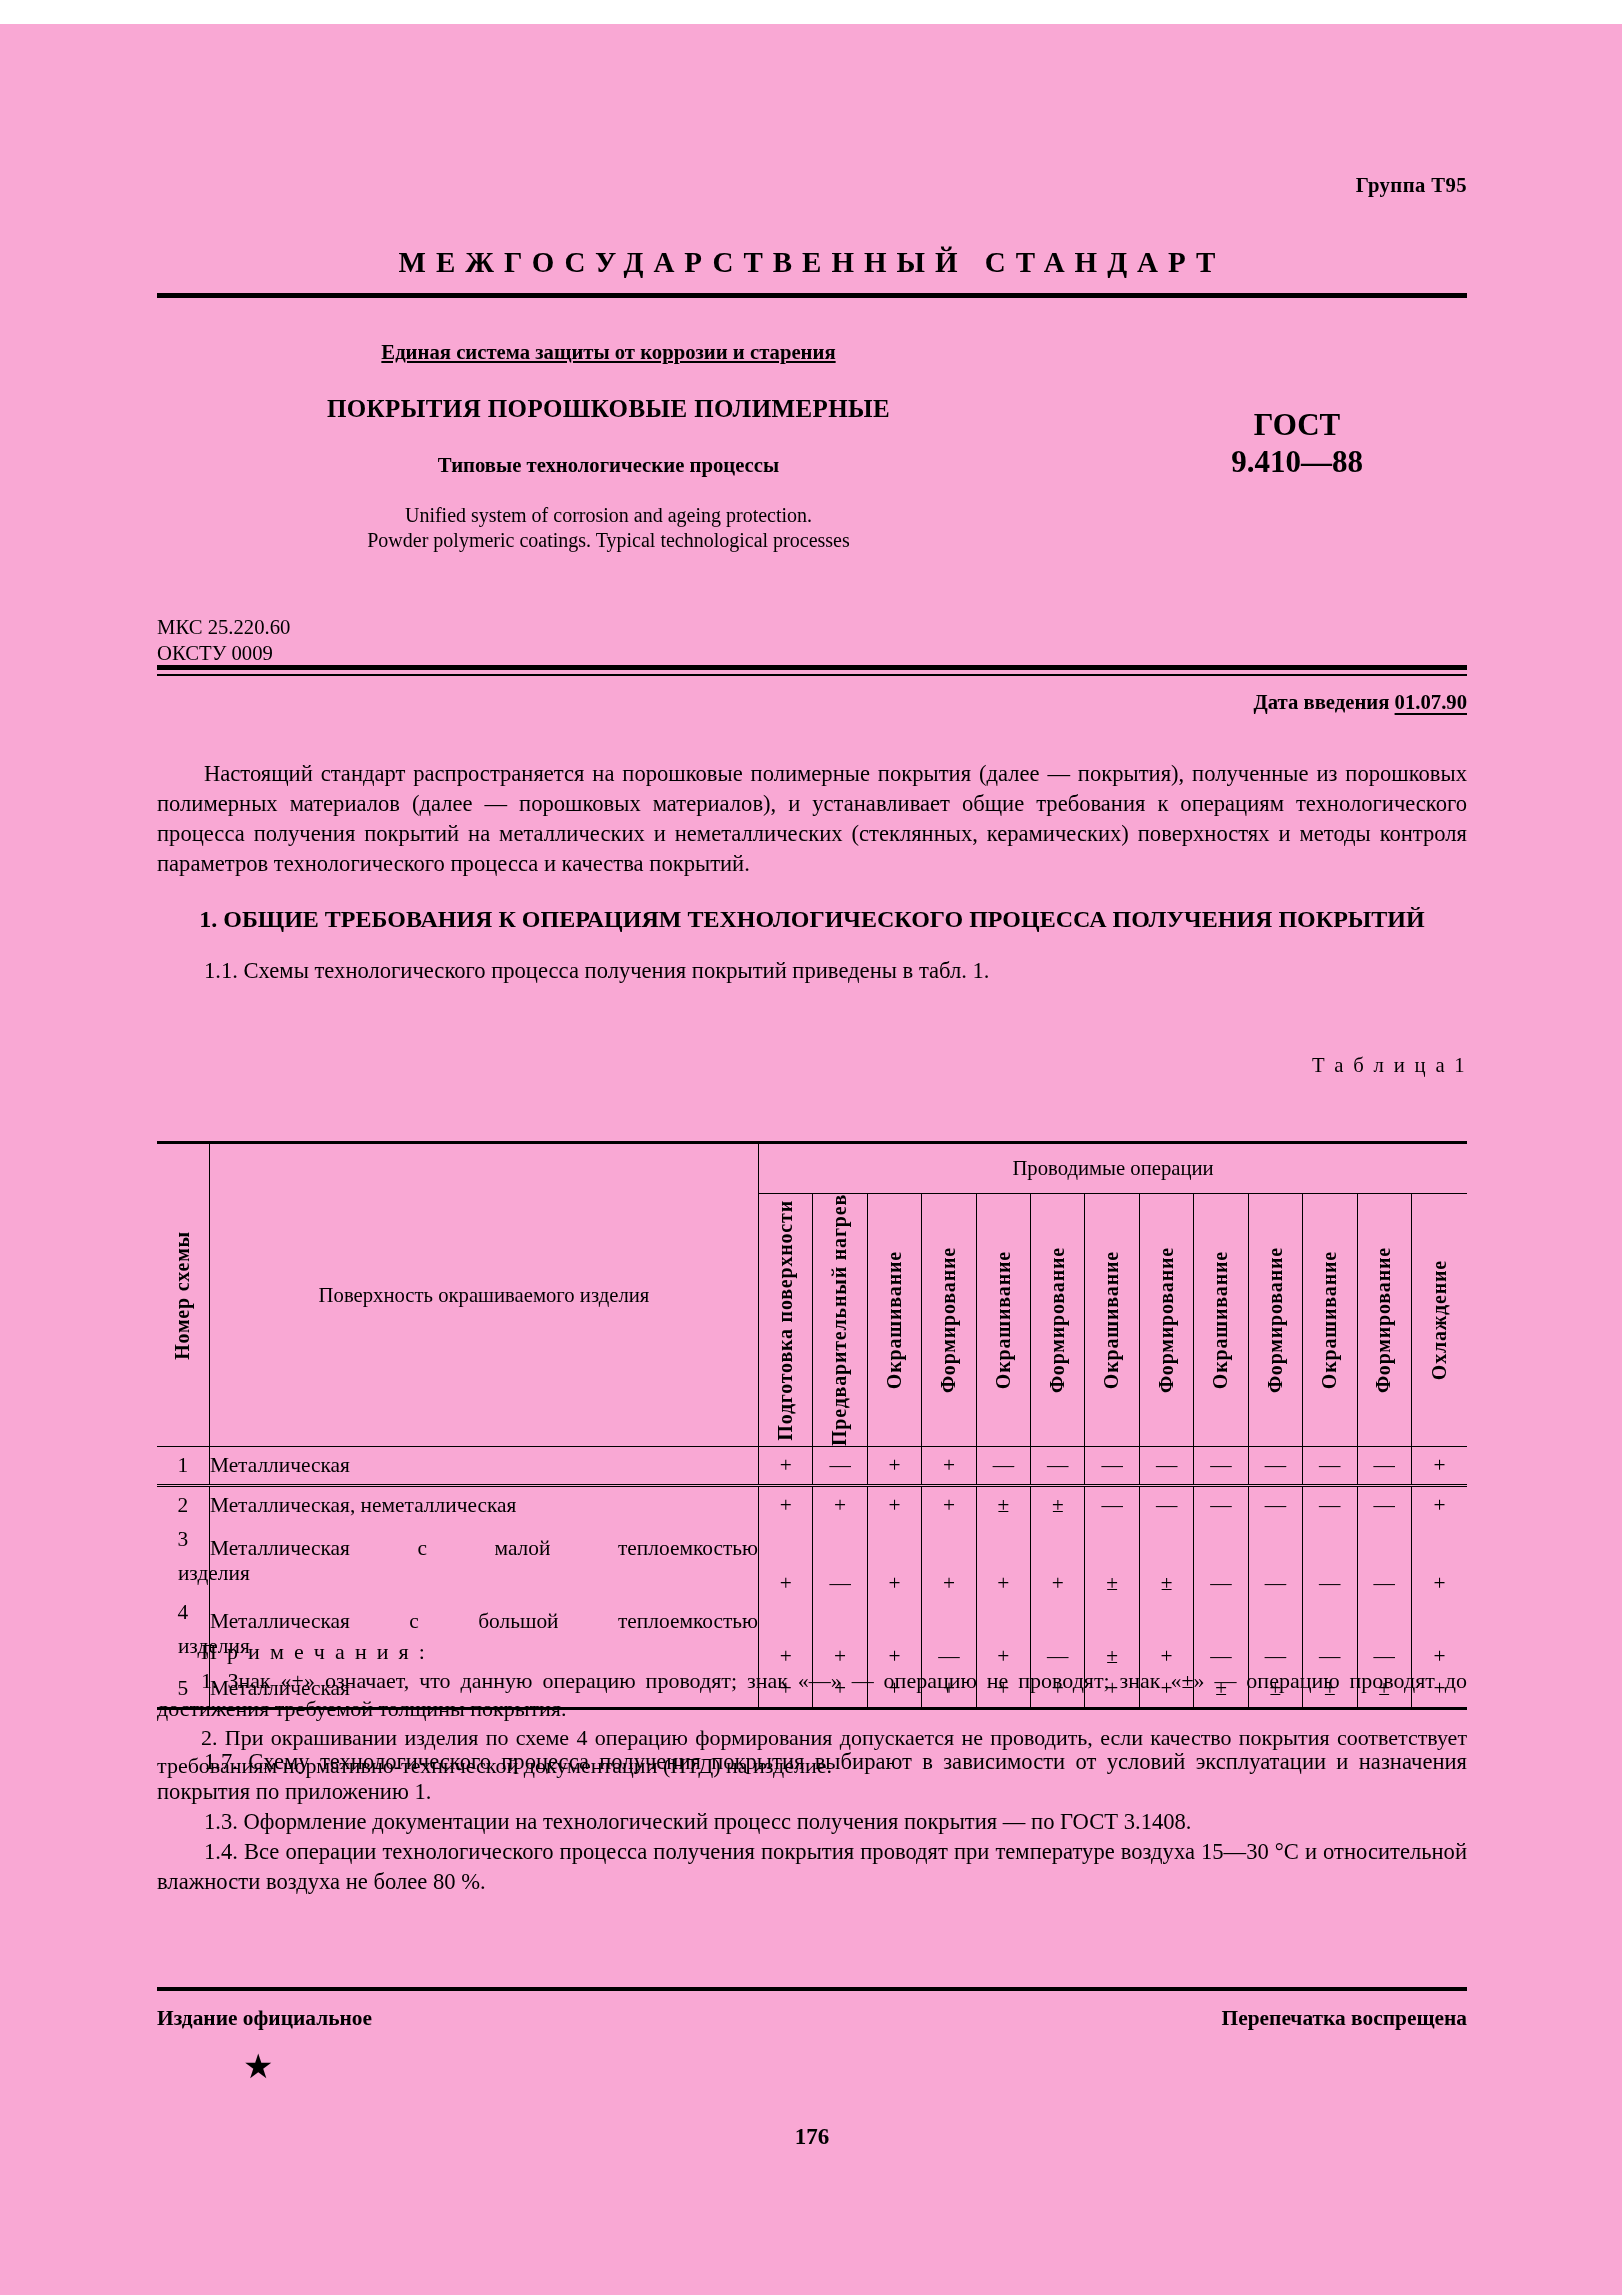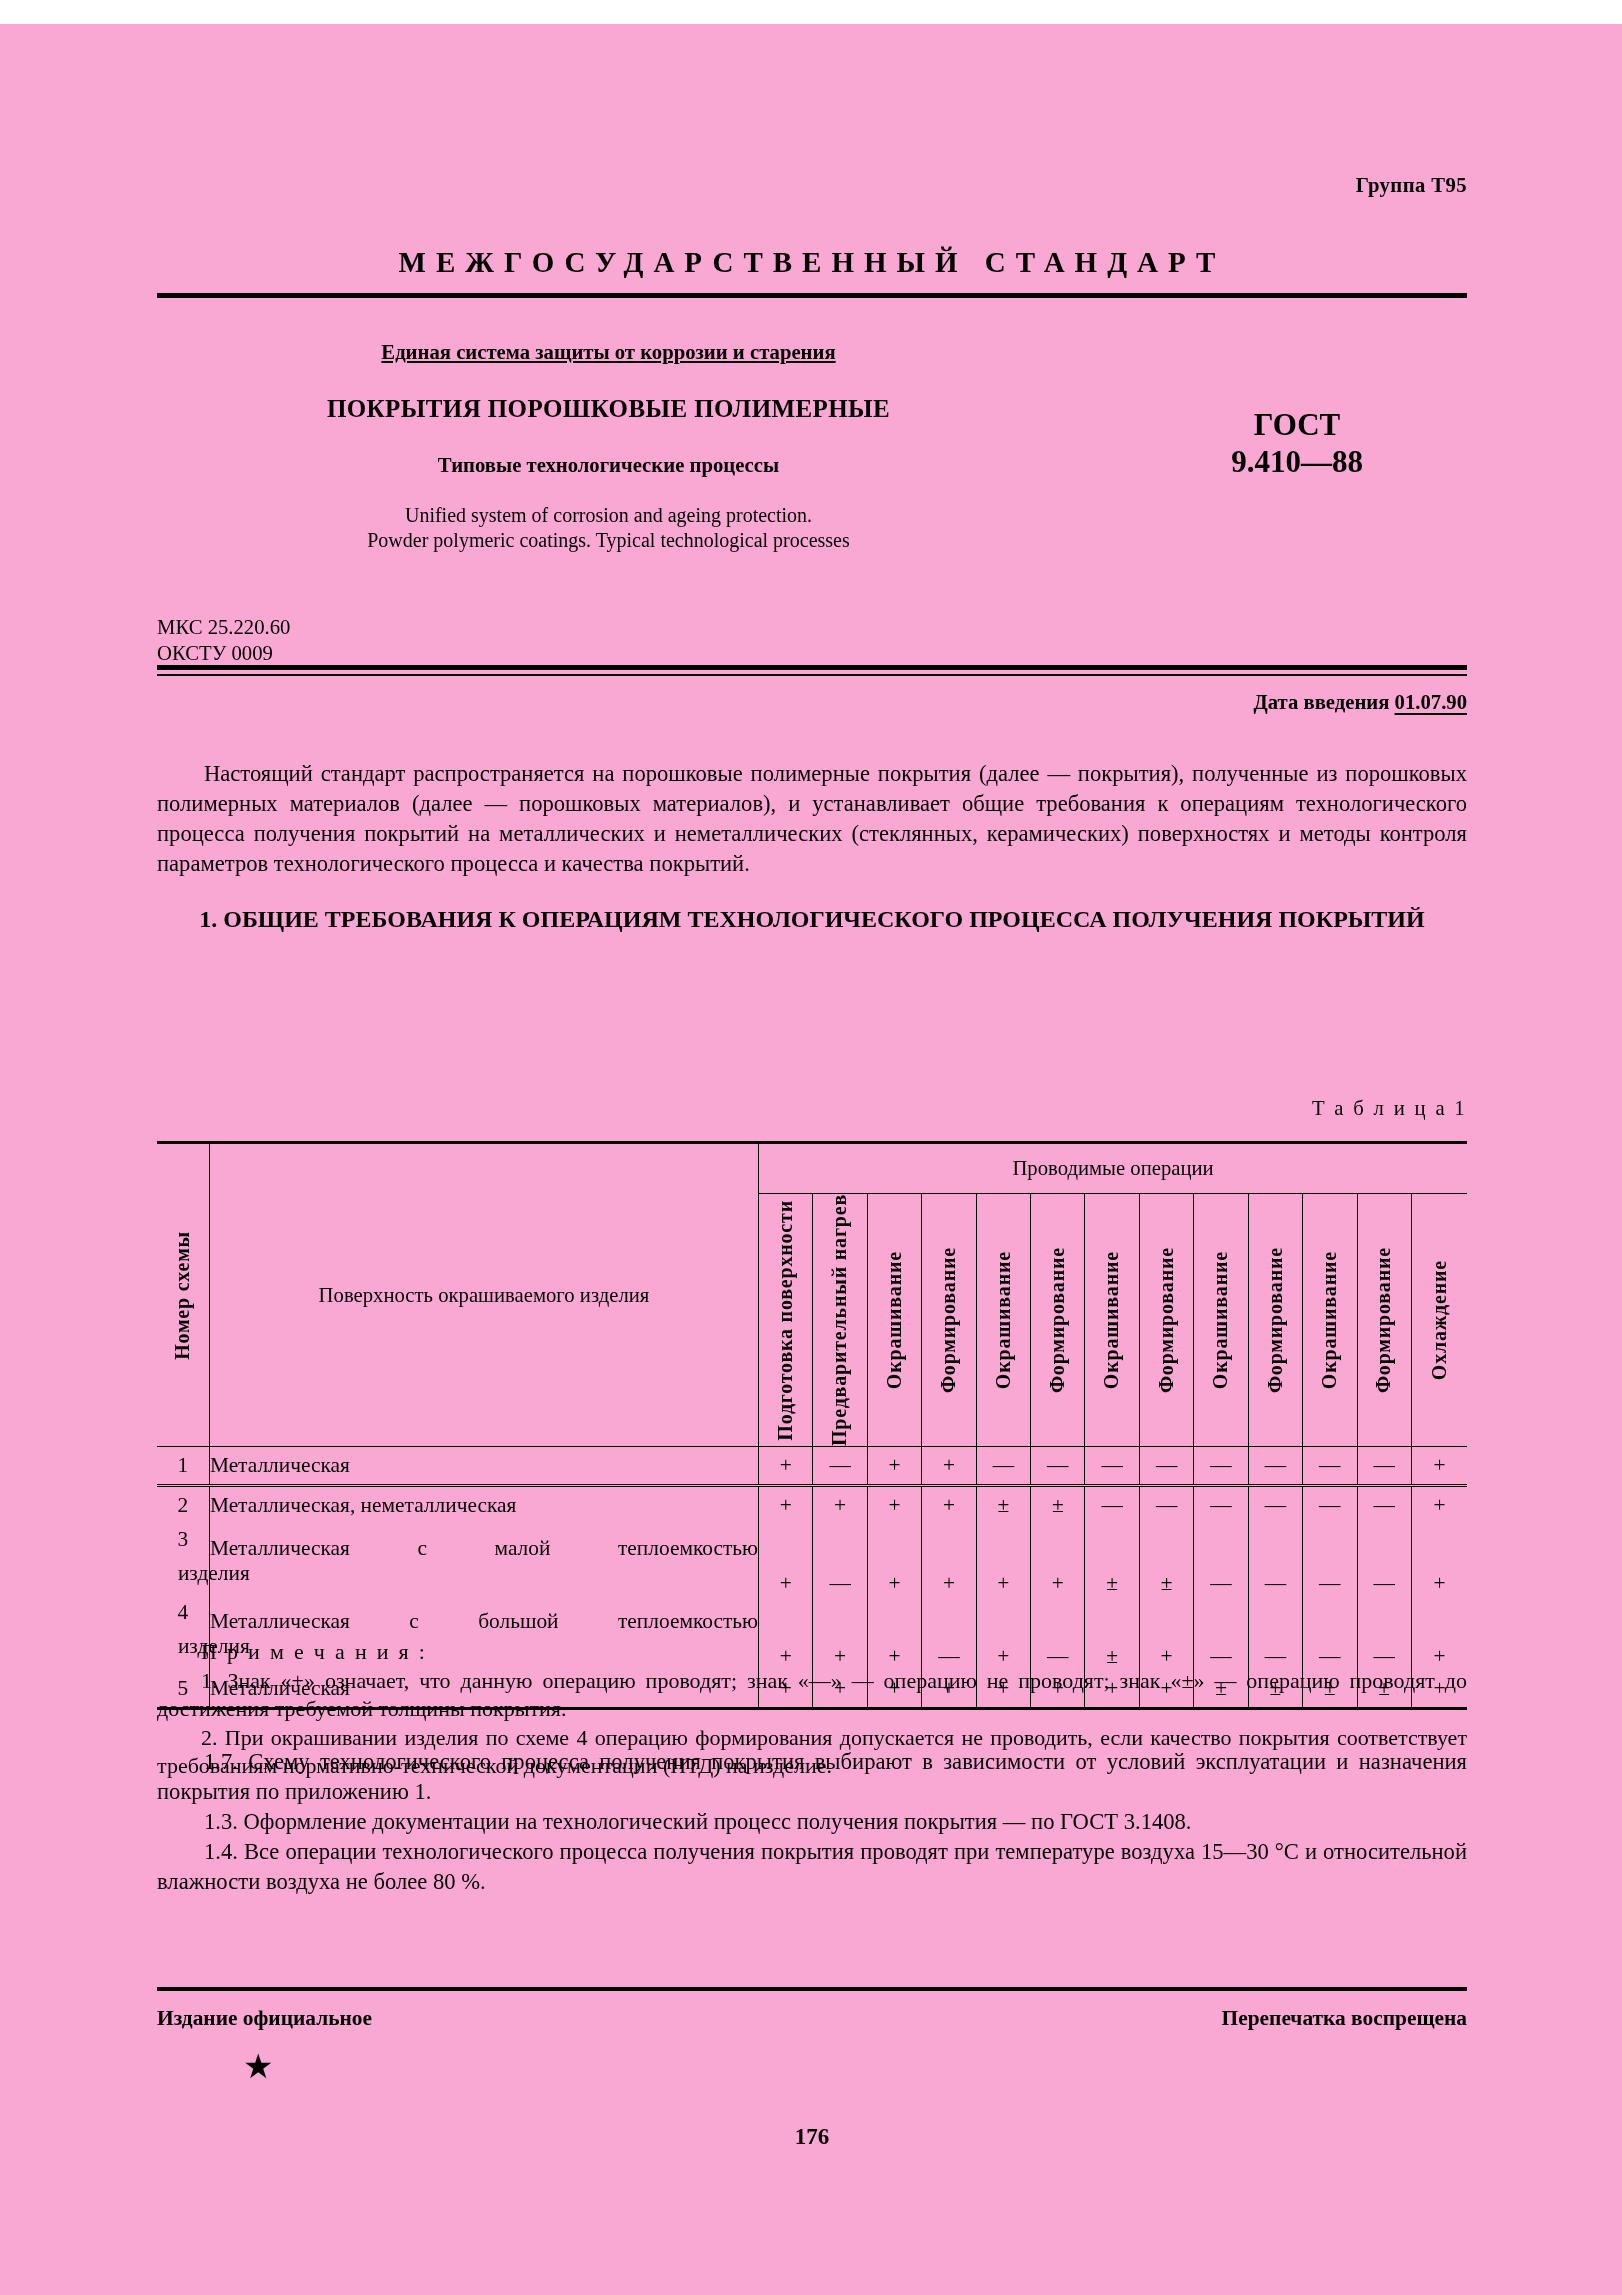--- a/index.html
+++ b/index.html
@@ -154,21 +154,21 @@
     margin-top: 24.5px !important;
     margin-bottom: 21.4px !important;
     text-indent: 0 !important;
   }
   .p11 { text-indent: 47px; }
 
   
   .tbl-caption {
     position: absolute;
     right: 0;
-    top: 1073px;
+    top: 1030px;
     font-size: 20.7px;
     letter-spacing: 2.3px;
   }
 
   
   .tbl-wrap {
     position: absolute;
     left: 0;
     top: 1117px;
     width: 1310px;
@@ -331,20 +331,21 @@
     <div class="rule-thin" style="top:650px"></div>
 
     <div class="date-line">
       <span>Дата введения</span>
       <span class="u">01.07.90</span>
     </div>
 
     <div class="body-text">
       <p>Настоящий стандарт распространяется на порошковые полимерные покрытия (далее — покрытия), полученные из порошковых полимерных материалов (далее — порошковых материалов), и устанавливает общие требования к операциям технологического процесса получения покрытий на металлических и неметаллических (стеклянных, керамических) поверхностях и методы контроля параметров технологического процесса и качества покрытий.</p>
       <p class="sec-head">1. ОБЩИЕ ТРЕБОВАНИЯ К ОПЕРАЦИЯМ ТЕХНОЛОГИЧЕСКОГО ПРОЦЕССА ПОЛУЧЕНИЯ ПОКРЫТИЙ</p>
+      <p class="p11">1.1.  Схемы технологического процесса получения покрытий приведены в табл. 1.</p>
     </div>
 
     <div class="tbl-caption">Т а б л и ц а  1</div>
 
     <div class="tbl-wrap">
       <table class="gost">
         <colgroup>
           <col style="width:52px">
           <col style="width:545px">
           <col style="width:54px">

